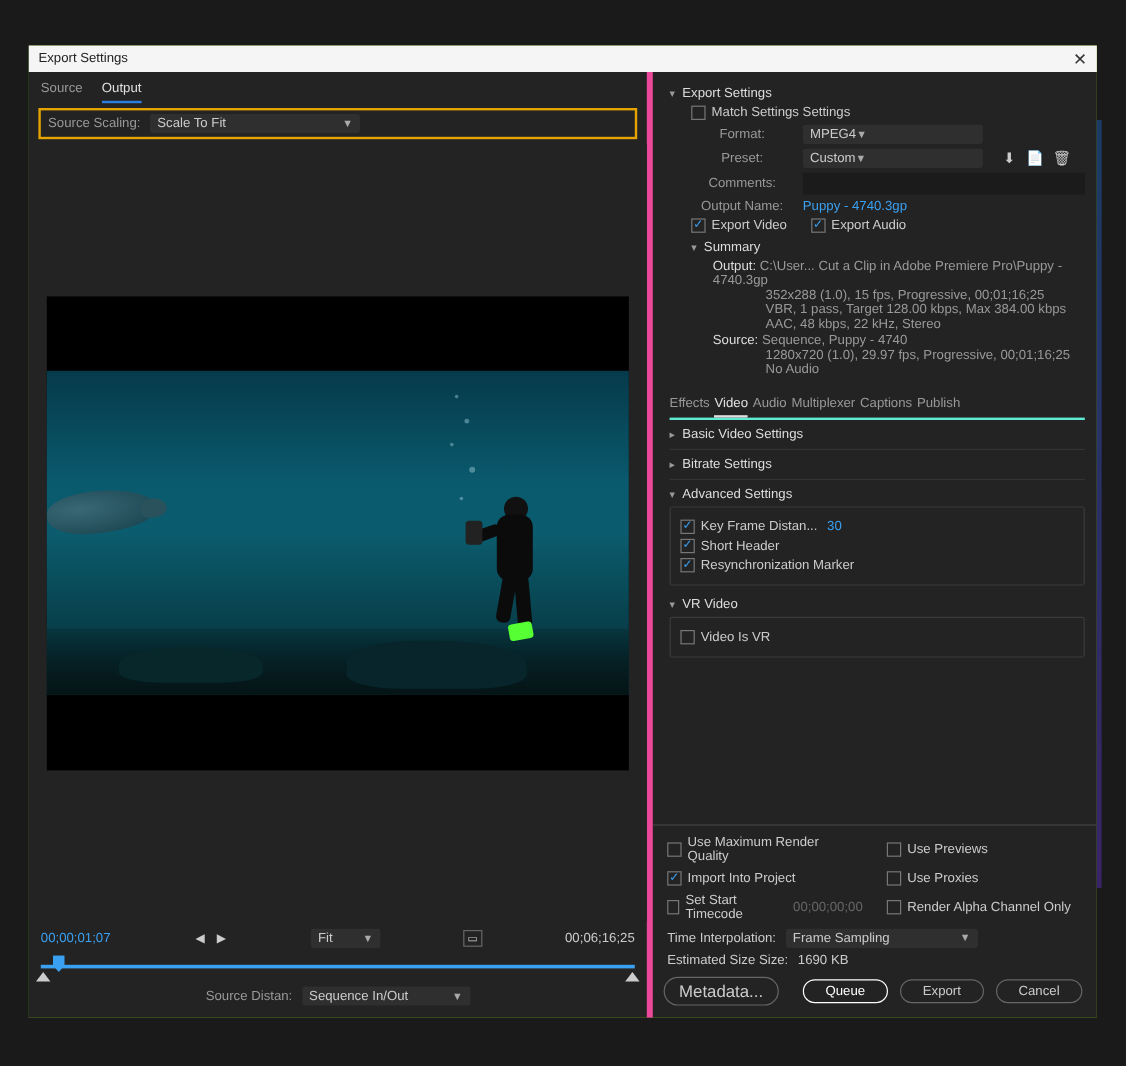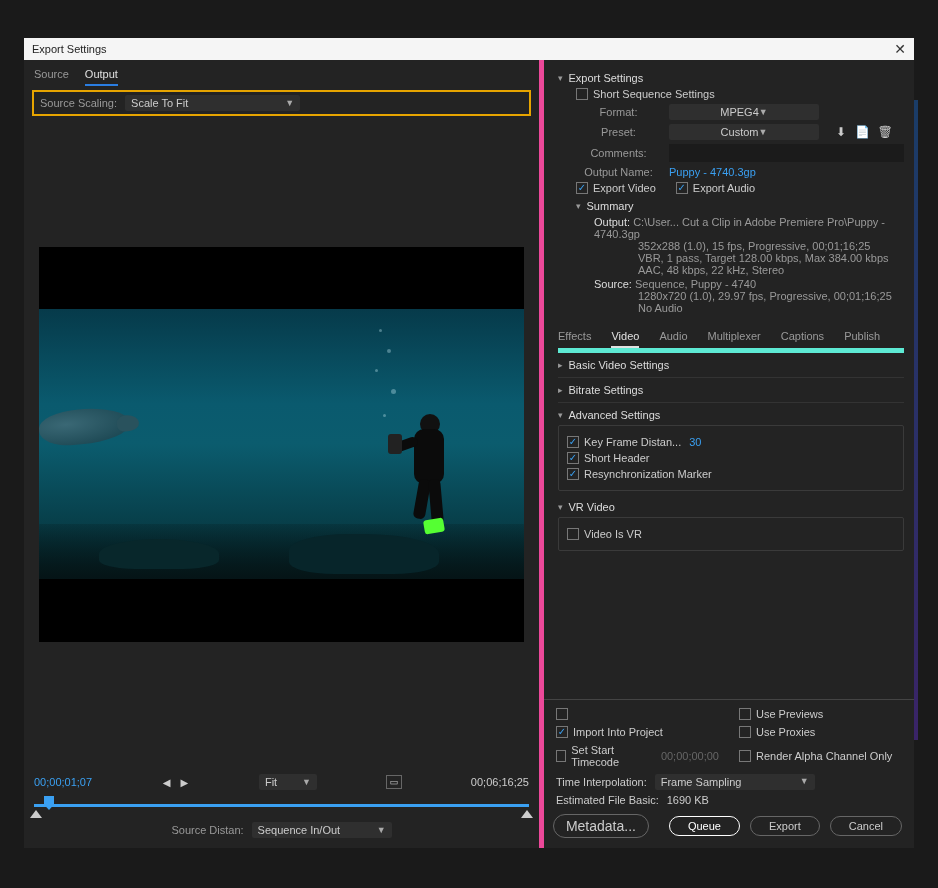--- a/index.html
+++ b/index.html
@@ -51,33 +51,33 @@
   .timeline .tri-right { position:absolute; right:-4px; bottom:-4px; width:0;height:0;border-left:6px solid transparent;border-right:6px solid transparent;border-bottom:8px solid #ccc;}
   .src-range-row { display:flex; align-items:center; justify-content:center; gap:8px; margin-top:8px; color:#999;}
   .src-range-row .select { background:#2f2f2f; color:#ccc; padding:2px 6px; width:140px; display:flex; justify-content:space-between; align-items:center; border-radius:2px; cursor:pointer;}
   
   .right .scroll { flex:1; overflow:auto; padding: 6px 10px 10px 14px; font-size:11px; color:#bbb;}
   .section-head { display:flex; align-items:center; gap:6px; color:#ddd; margin:6px 0 4px 0; cursor:pointer;}
   .section-head .arrow { font-size:9px; color:#999;}
   .indent { margin-left: 18px; }
   .row { display:flex; align-items:center; gap:8px; margin:4px 0; }
   .row .label { width:85px; text-align:center; color:#999; }
-  .row .select { flex:0 0 150px; background:#2f2f2f; color:#ccc; padding:2px 6px; display:flex; justify-content:center; align-items:center; border-radius:2px; cursor:pointer;}
+  .row .select { flex:0 0 150px; background:#2f2f2f; color:#ccc; padding:2px 6px; display:flex; justify-content:flex-start; align-items:center; border-radius:2px; cursor:pointer;}
   .row .textin { flex:1; background:#1b1b1b; height:18px; border:none; color:#ccc; padding:0 4px;}
   .link { color:#3aa0f2; cursor:pointer; }
   .chk { display:inline-flex; align-items:center; gap:5px; cursor:pointer; color:#ccc;}
   .chkbox { width:12px; height:12px; border:1px solid #777; display:inline-flex; align-items:center; justify-content:center; font-size:10px; background:#232323;}
   .chkbox.checked::after { content:"✓"; color:#3aa0f2; line-height:1;}
   .icon-btn { width:16px; height:16px; color:#ccc; cursor:pointer; display:inline-flex; align-items:center; justify-content:center; font-size:12px;}
   .summary-block { margin-left:18px; margin-top:2px;}
   .summary-block .klabel { color:#ddd; }
   .summary-block .line { color:#999; margin-left:44px; }
   .summary-block .firstline { color:#999; }
   .panel-box { border:1px solid #3a3a3a; border-radius:2px; padding:6px 8px; margin:4px 0 10px 0;}
-  .tabs2 { display:flex; gap:20px; font-size:11px; color:#999; border-bottom:5px solid #5eead4; padding:6px 0 0 0; margin:6px 0 6px 0;}
+  .tabs2 { display:flex; gap:4px; font-size:11px; color:#999; border-bottom:2px solid #5eead4; padding:6px 0 0 0; margin:6px 0 6px 0;}
   .tabs2 .t { padding:4px 0; cursor:pointer;}
   .tabs2 .t.active { color:#e0e0e0; border-bottom:2px solid #e0e0e0;}
   .val-link { color:#3aa0f2; cursor:pointer;}
   
   .footer { border-top:1px solid #444; padding:8px 12px 10px 12px; font-size:11px; color:#ccc;}
   .foot-grid { display:grid; grid-template-columns: 1fr 1fr; row-gap:6px; column-gap:20px; margin-bottom:6px;}
   .foot-row2 { display:flex; align-items:center; gap:8px; margin:4px 0;}
   .foot-row2 .label { color:#ccc;}
   .foot-row2 .select { background:#2f2f2f; color:#ccc; padding:2px 6px; width:160px; display:flex; justify-content:space-between; align-items:flex-start; border-radius:2px; cursor:pointer;}
   .buttons { display:flex; gap:10px; justify-content:flex-end; align-items:center; margin-top:8px;}
@@ -169,21 +169,21 @@
     <div class="right">
       <div class="scroll">
         <div class="section-head">
           <span class="arrow">▾</span>
           <span>Export Settings</span>
         </div>
         <div class="indent">
           <div class="row">
             <span class="chk">
               <span class="chkbox"></span>
-              <span>Short Sequence Settings</span>
+              <span>Match Settings Settings</span>
             </span>
           </div>
           <div class="row">
             <span class="label">Format:</span>
             <div class="select">
               <span>MPEG4</span>
               <span class="chev">▼</span>
             </div>
           </div>
           <div class="row">
@@ -291,20 +291,21 @@
               <span>Video Is VR</span>
             </span>
           </div>
         </div>
       </div>
 
       <div class="footer">
         <div class="foot-grid">
           <span class="chk">
               <span class="chkbox"></span>
+              <span>Use Maximum Render Quality</span>
             </span>
           <span class="chk">
               <span class="chkbox"></span>
               <span>Use Previews</span>
             </span>
           <span class="chk">
               <span class="chkbox checked"></span>
               <span>Import Into Project</span>
             </span>
           <span class="chk">
@@ -318,21 +319,21 @@
             </span>
         </div>
         <div class="foot-row2">
           <span class="label">Time Interpolation:</span>
           <div class="select">
             <span>Frame Sampling</span>
             <span class="chev">▼</span>
           </div>
         </div>
         <div class="foot-row2">
-          <span class="label">Estimated File Basic:</span>
+          <span class="label">Estimated Size Size:</span>
           <span>1690 KB</span>
         </div>
         <div class="buttons">
           <button class="metabtn">Metadata...</button>
           <div style="flex:1"></div>
           <button class="btn primary">Queue</button>
           <button class="btn">Export</button>
           <button class="btn">Cancel</button>
         </div>
       </div>

